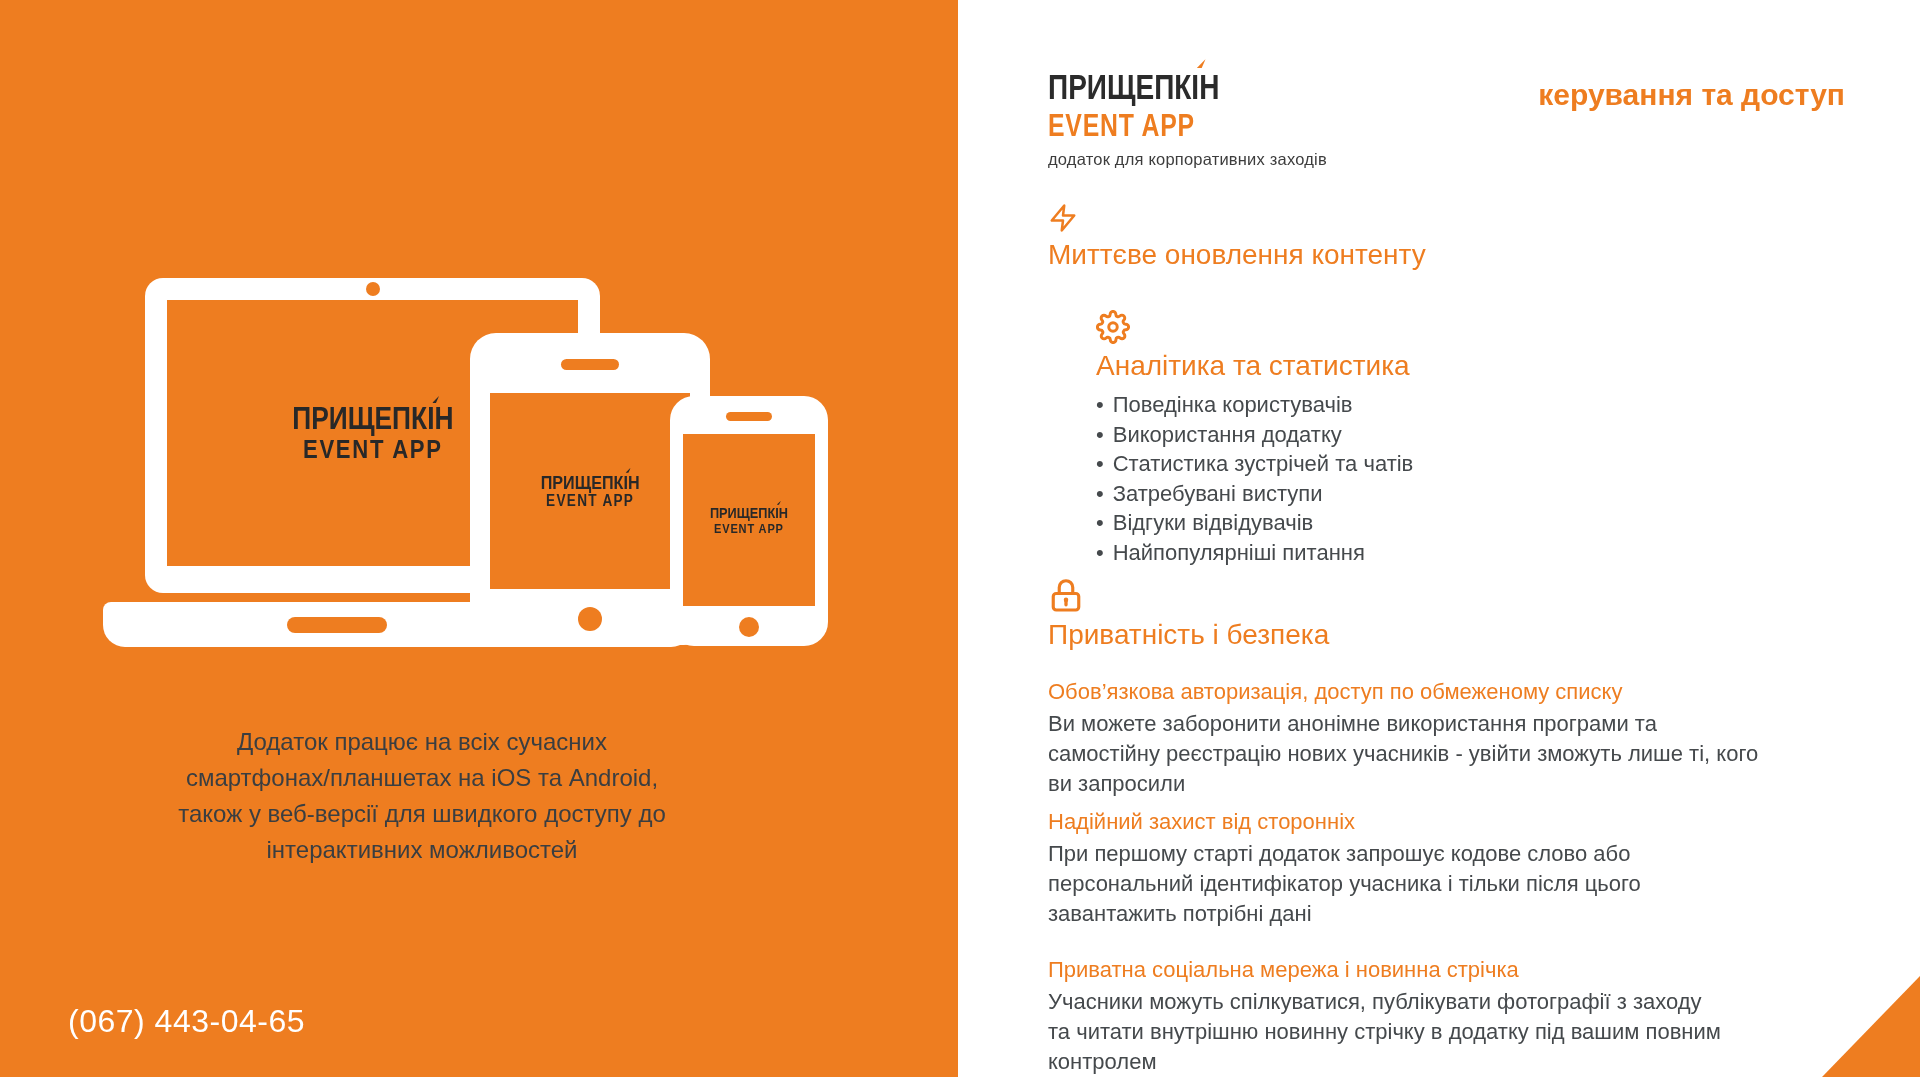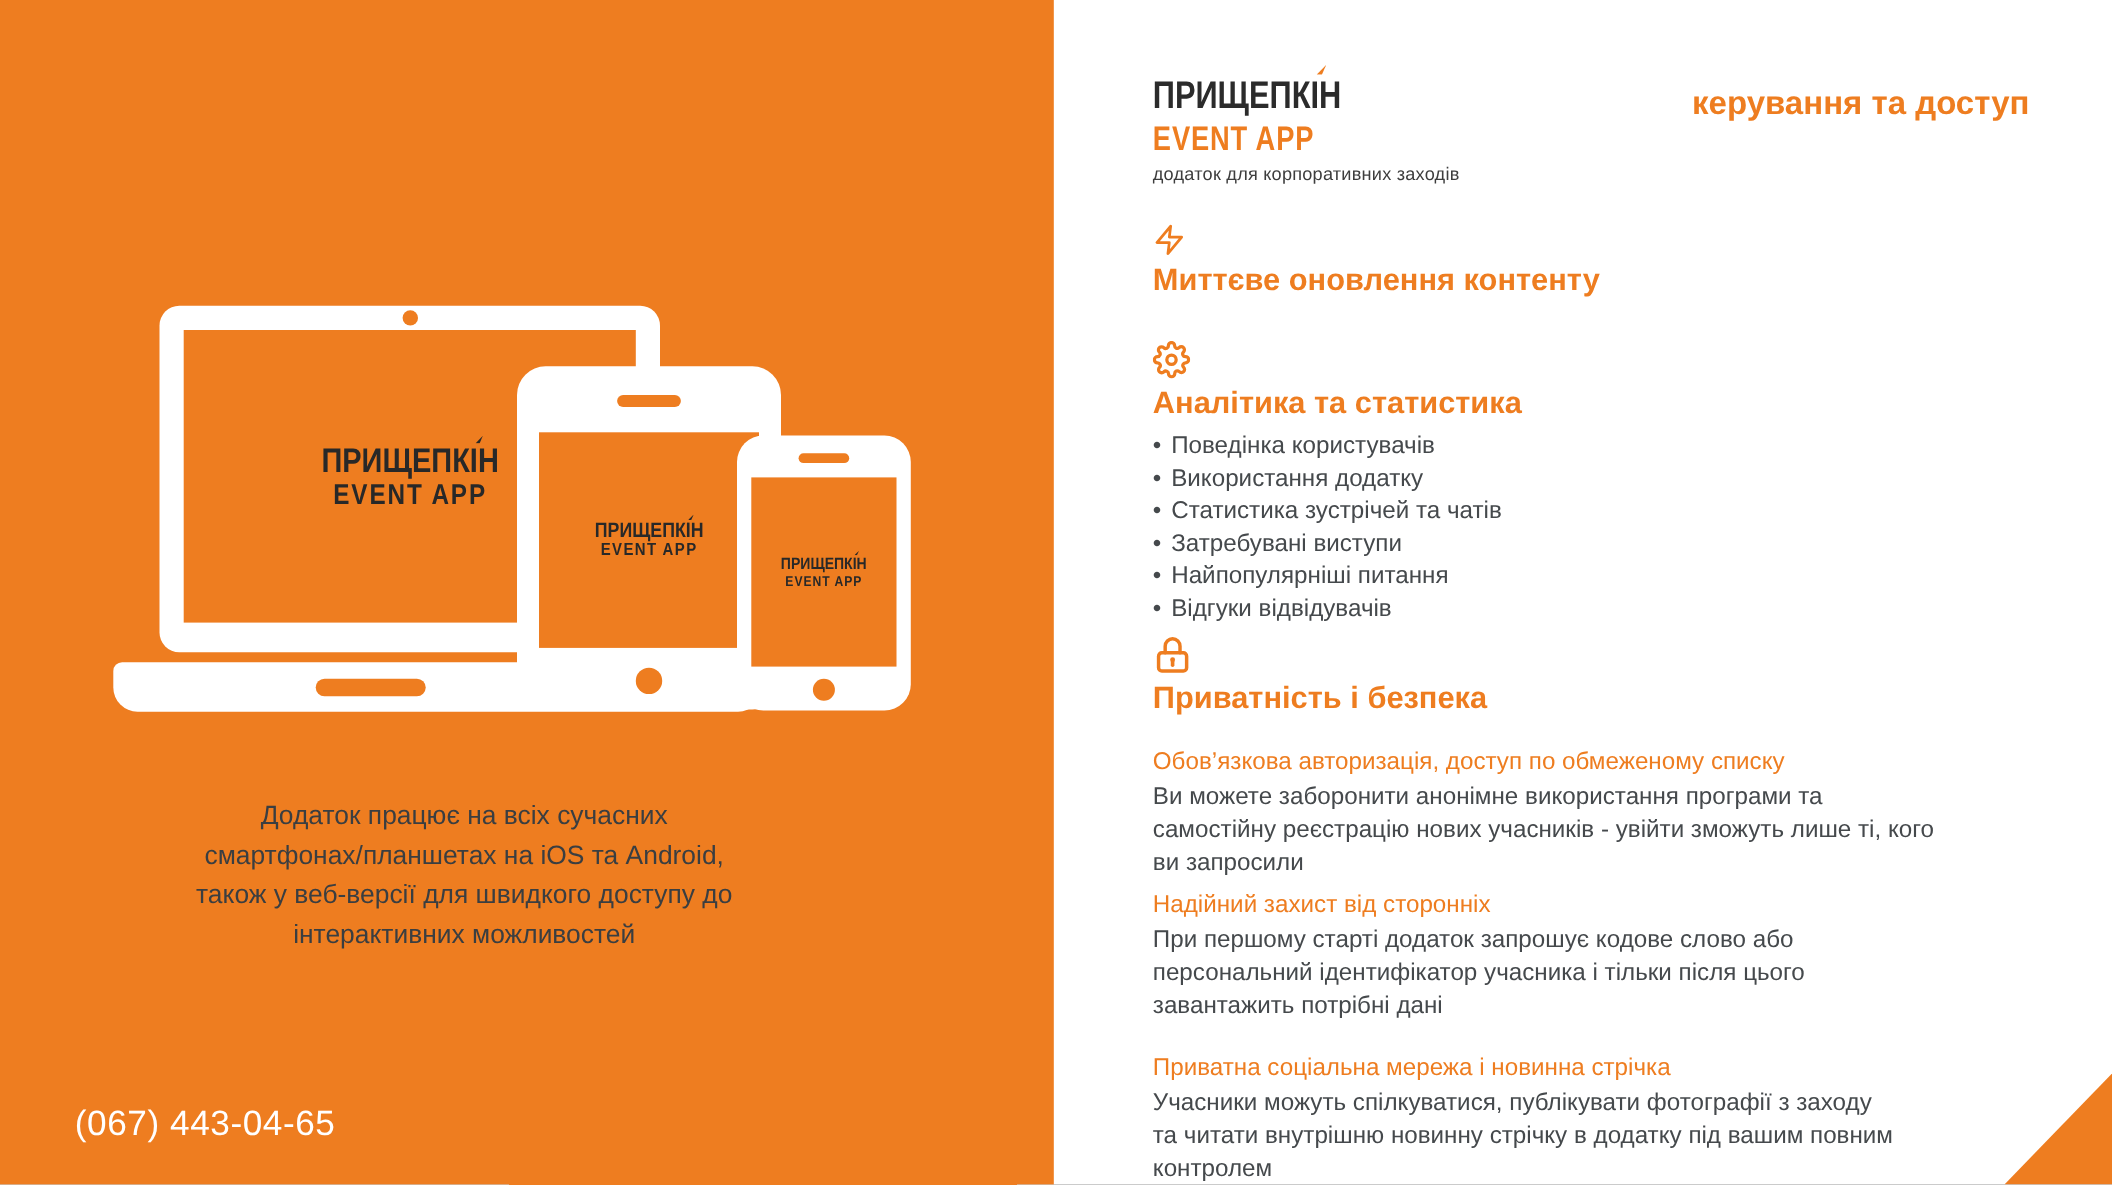--- a/index.html
+++ b/index.html
@@ -62,24 +62,24 @@
   .bl1::after{content:"";position:absolute;right:8%;top:-9px;width:11px;height:9px;background:var(--accent);
               clip-path:polygon(100% 0,0 100%,55% 100%);}
   .bl2{display:block;font-size:31px;font-weight:bold;color:var(--accent);letter-spacing:1px;
        transform:scaleX(0.8);transform-origin:0 50%;margin-top:3px;}
   .brand-tagline{font-size:16.5px;color:#3D3D3D;margin-top:9px;letter-spacing:0.2px;}
 
   .kicker{position:absolute;top:78px;right:75px;font-size:30px;font-weight:600;color:var(--accent);}
 
   .sec{position:absolute;left:1048px;}
   .sec-1{top:203px;}
-  .sec-2{top:310px;}
+  .sec-2{top:310px;margin-left:48px;}
   .sec-3{top:577px;}
   .sec-icon{display:block;color:var(--accent);}
-  .sec-title{font-size:28px;font-weight:bold;color:var(--accent);margin-top:6px;}
+  .sec-title{font-size:28px;font-weight:normal;color:var(--accent);margin-top:6px;}
 
   .bullets{margin-top:8px;}
   .bullet{font-size:22px;color:var(--body);line-height:29.5px;}
   .bullet::before{content:"\2022";margin-right:9px;}
 
   .sub{margin-top:26px;}
   .sub-first{margin-top:8px;}
   .sub-title{font-size:22px;line-height:30px;color:var(--accent);}
   .sub-body{font-size:22px;line-height:30px;color:var(--body);max-width:720px;margin-top:2px;}
   .sub-narrow .sub-body{max-width:680px;}
@@ -152,22 +152,22 @@
     <svg class="sec-icon" width="34" height="34" viewBox="0 0 24 24" fill="none" stroke="currentColor" stroke-width="2.1" stroke-linecap="round" stroke-linejoin="round">
       <circle cx="12" cy="12" r="3"></circle>
       <path d="M19.4 15a1.65 1.65 0 0 0 .33 1.82l.06.06a2 2 0 0 1 0 2.83 2 2 0 0 1-2.83 0l-.06-.06a1.65 1.65 0 0 0-1.82-.33 1.65 1.65 0 0 0-1 1.51V21a2 2 0 0 1-2 2 2 2 0 0 1-2-2v-.09A1.65 1.65 0 0 0 9 19.4a1.65 1.65 0 0 0-1.82.33l-.06.06a2 2 0 0 1-2.83 0 2 2 0 0 1 0-2.83l.06-.06a1.65 1.65 0 0 0 .33-1.82 1.65 1.65 0 0 0-1.51-1H3a2 2 0 0 1-2-2 2 2 0 0 1 2-2h.09A1.65 1.65 0 0 0 4.6 9a1.65 1.65 0 0 0-.33-1.82l-.06-.06a2 2 0 0 1 0-2.83 2 2 0 0 1 2.83 0l.06.06a1.65 1.65 0 0 0 1.82.33H9a1.65 1.65 0 0 0 1-1.51V3a2 2 0 0 1 2-2 2 2 0 0 1 2 2v.09a1.65 1.65 0 0 0 1 1.51 1.65 1.65 0 0 0 1.82-.33l.06-.06a2 2 0 0 1 2.83 0 2 2 0 0 1 0 2.83l-.06.06a1.65 1.65 0 0 0-.33 1.82V9a1.65 1.65 0 0 0 1.51 1H21a2 2 0 0 1 2 2 2 2 0 0 1-2 2h-.09a1.65 1.65 0 0 0-1.51 1z"></path>
     </svg>
     <div class="sec-title">Аналітика та статистика</div>
     <div class="bullets">
       <div class="bullet">Поведінка користувачів</div>
       <div class="bullet">Використання додатку</div>
       <div class="bullet">Статистика зустрічей та чатів</div>
       <div class="bullet">Затребувані виступи</div>
+      <div class="bullet">Відгуки відвідувачів</div>
       <div class="bullet">Найпопулярніші питання</div>
-      <div class="bullet">Відгуки відвідувачів</div>
     </div>
   </div>
 
   <div class="sec sec-3">
     <svg class="sec-icon" width="36" height="36" viewBox="0 0 24 24" fill="none" stroke="currentColor" stroke-width="2.1" stroke-linecap="round" stroke-linejoin="round">
       <rect x="3.5" y="11" width="17" height="11" rx="2"></rect>
       <path d="M7.5 11V7a4.5 4.5 0 0 1 9 0v4"></path>
       <circle cx="12" cy="15.2" r="1.5" fill="currentColor" stroke="none"></circle>
       <path d="M12 16.2v2.3" stroke-width="2.2"></path>
     </svg>

